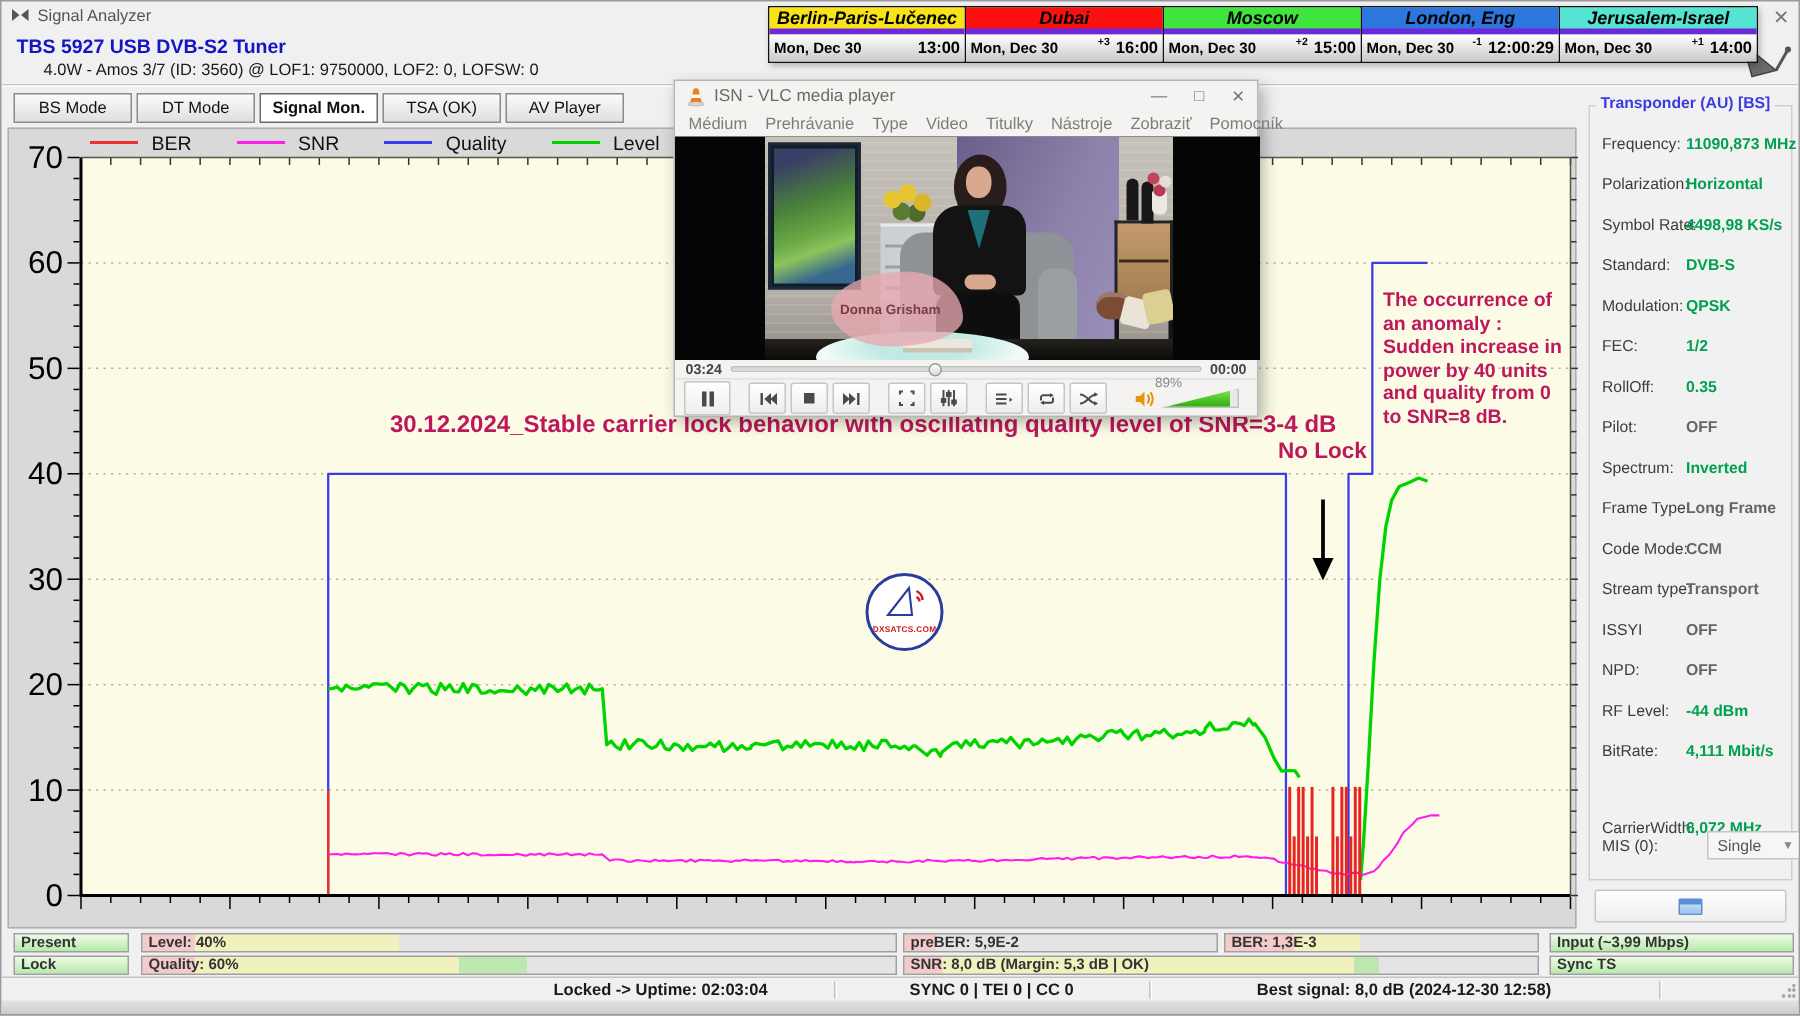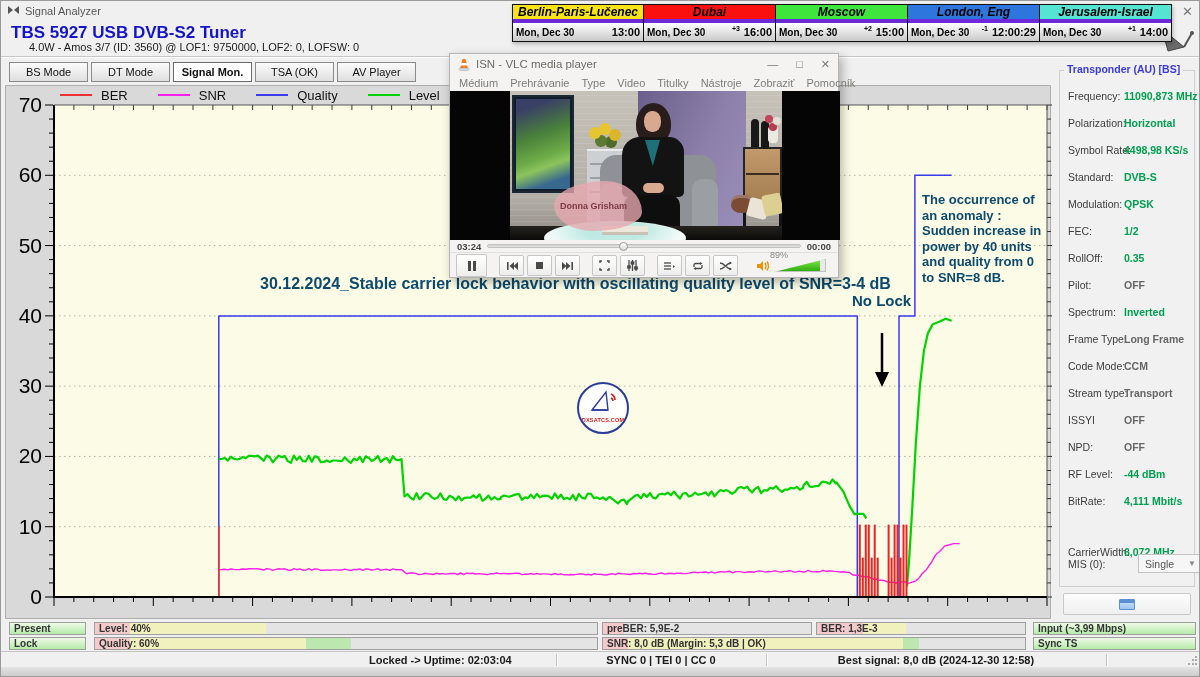--- a/index.html
+++ b/index.html
@@ -21,38 +21,38 @@
   .clock .cname{height:18px;font-size:12px;font-weight:bold;font-style:italic;
                 display:flex;align-items:center;justify-content:center;border-bottom:4px solid #6d28d9;}
   .clock .ctime{height:18px;background:linear-gradient(#ffffff,#c9c9c9);
                 display:flex;align-items:center;padding:0 3px;font-size:10px;font-weight:bold;color:#000;}
   .clock .cdate{flex:0 0 auto;}
   .clock .coff{font-size:7px;margin-left:auto;transform:translateY(-4px);}
   .clock .ctm{margin-left:4px;font-size:11px;}
   #dish-corner{left:1157px;top:22px;z-index:5;}
 
   
-  #tuner-name{left:10px;top:22px;font-size:17px;font-weight:bold;color:#1414c8;}
+  #tuner-name{left:10px;top:22px;font-size:13px;font-weight:bold;color:#1414c8;}
   #tuner-details{left:28px;top:40px;font-size:11px;color:#1a1a1a;}
   #hdr-divider{left:0;top:55px;width:100%;height:2px;border-top:1px solid #c6c6c6;border-bottom:1px solid #fff;}
 
   
   #tabs{left:8px;top:61px;display:flex;gap:3px;}
   .tab{width:79px;height:20px;font-size:11px;color:#111;display:flex;align-items:center;justify-content:center;
        background:linear-gradient(#fbfbfb,#dfdfdf);border:1px solid #8a8a8a;cursor:pointer;}
   .tab.active{background:#fff;border:1px solid #6a6a6a;font-weight:bold;}
 
   
   #chart{left:4px;top:84px;width:1046px;height:534px;background:#d9d9d9;border:1px solid #aeaeae;}
   #chart-svg{position:absolute;left:0;top:0;}
   #legend{left:54px;top:1px;height:16px;display:flex;align-items:center;gap:30px;z-index:3;}
   .leg-item{display:flex;align-items:center;gap:9px;}
   .leg-sw{width:32px;height:2px;background:#999;}
   .leg-lb{font-size:13px;color:#111;}
-  .anno{z-index:3;color:#0c4a6e;pointer-events:none;}
+  .anno{z-index:3;color:#be185d;pointer-events:none;}
   #anno-title{left:254px;top:189px;font-size:16px;font-weight:bold;white-space:nowrap;}
   #anno-nolock{left:846px;top:206px;font-size:15px;font-weight:bold;}
   #anno-anomaly{left:916px;top:106px;width:126px;font-size:13px;font-weight:bold;line-height:1.2;}
   #logo{left:571px;top:296px;width:52px;height:52px;background:#fff;border:2px solid #2a3d9c;border-radius:50%;
         display:flex;flex-direction:column;align-items:center;justify-content:flex-end;overflow:hidden;z-index:3;}
   #logo .logo-txt{font-size:5.5px;font-weight:bold;color:#d01818;margin-bottom:9px;letter-spacing:.2px;}
   #logo svg{position:absolute;top:6px;left:10px;}
 
   
   #vlc{left:448px;top:52px;width:390px;height:225px;background:#f4f3f1;border:1px solid #b5b5b5;

